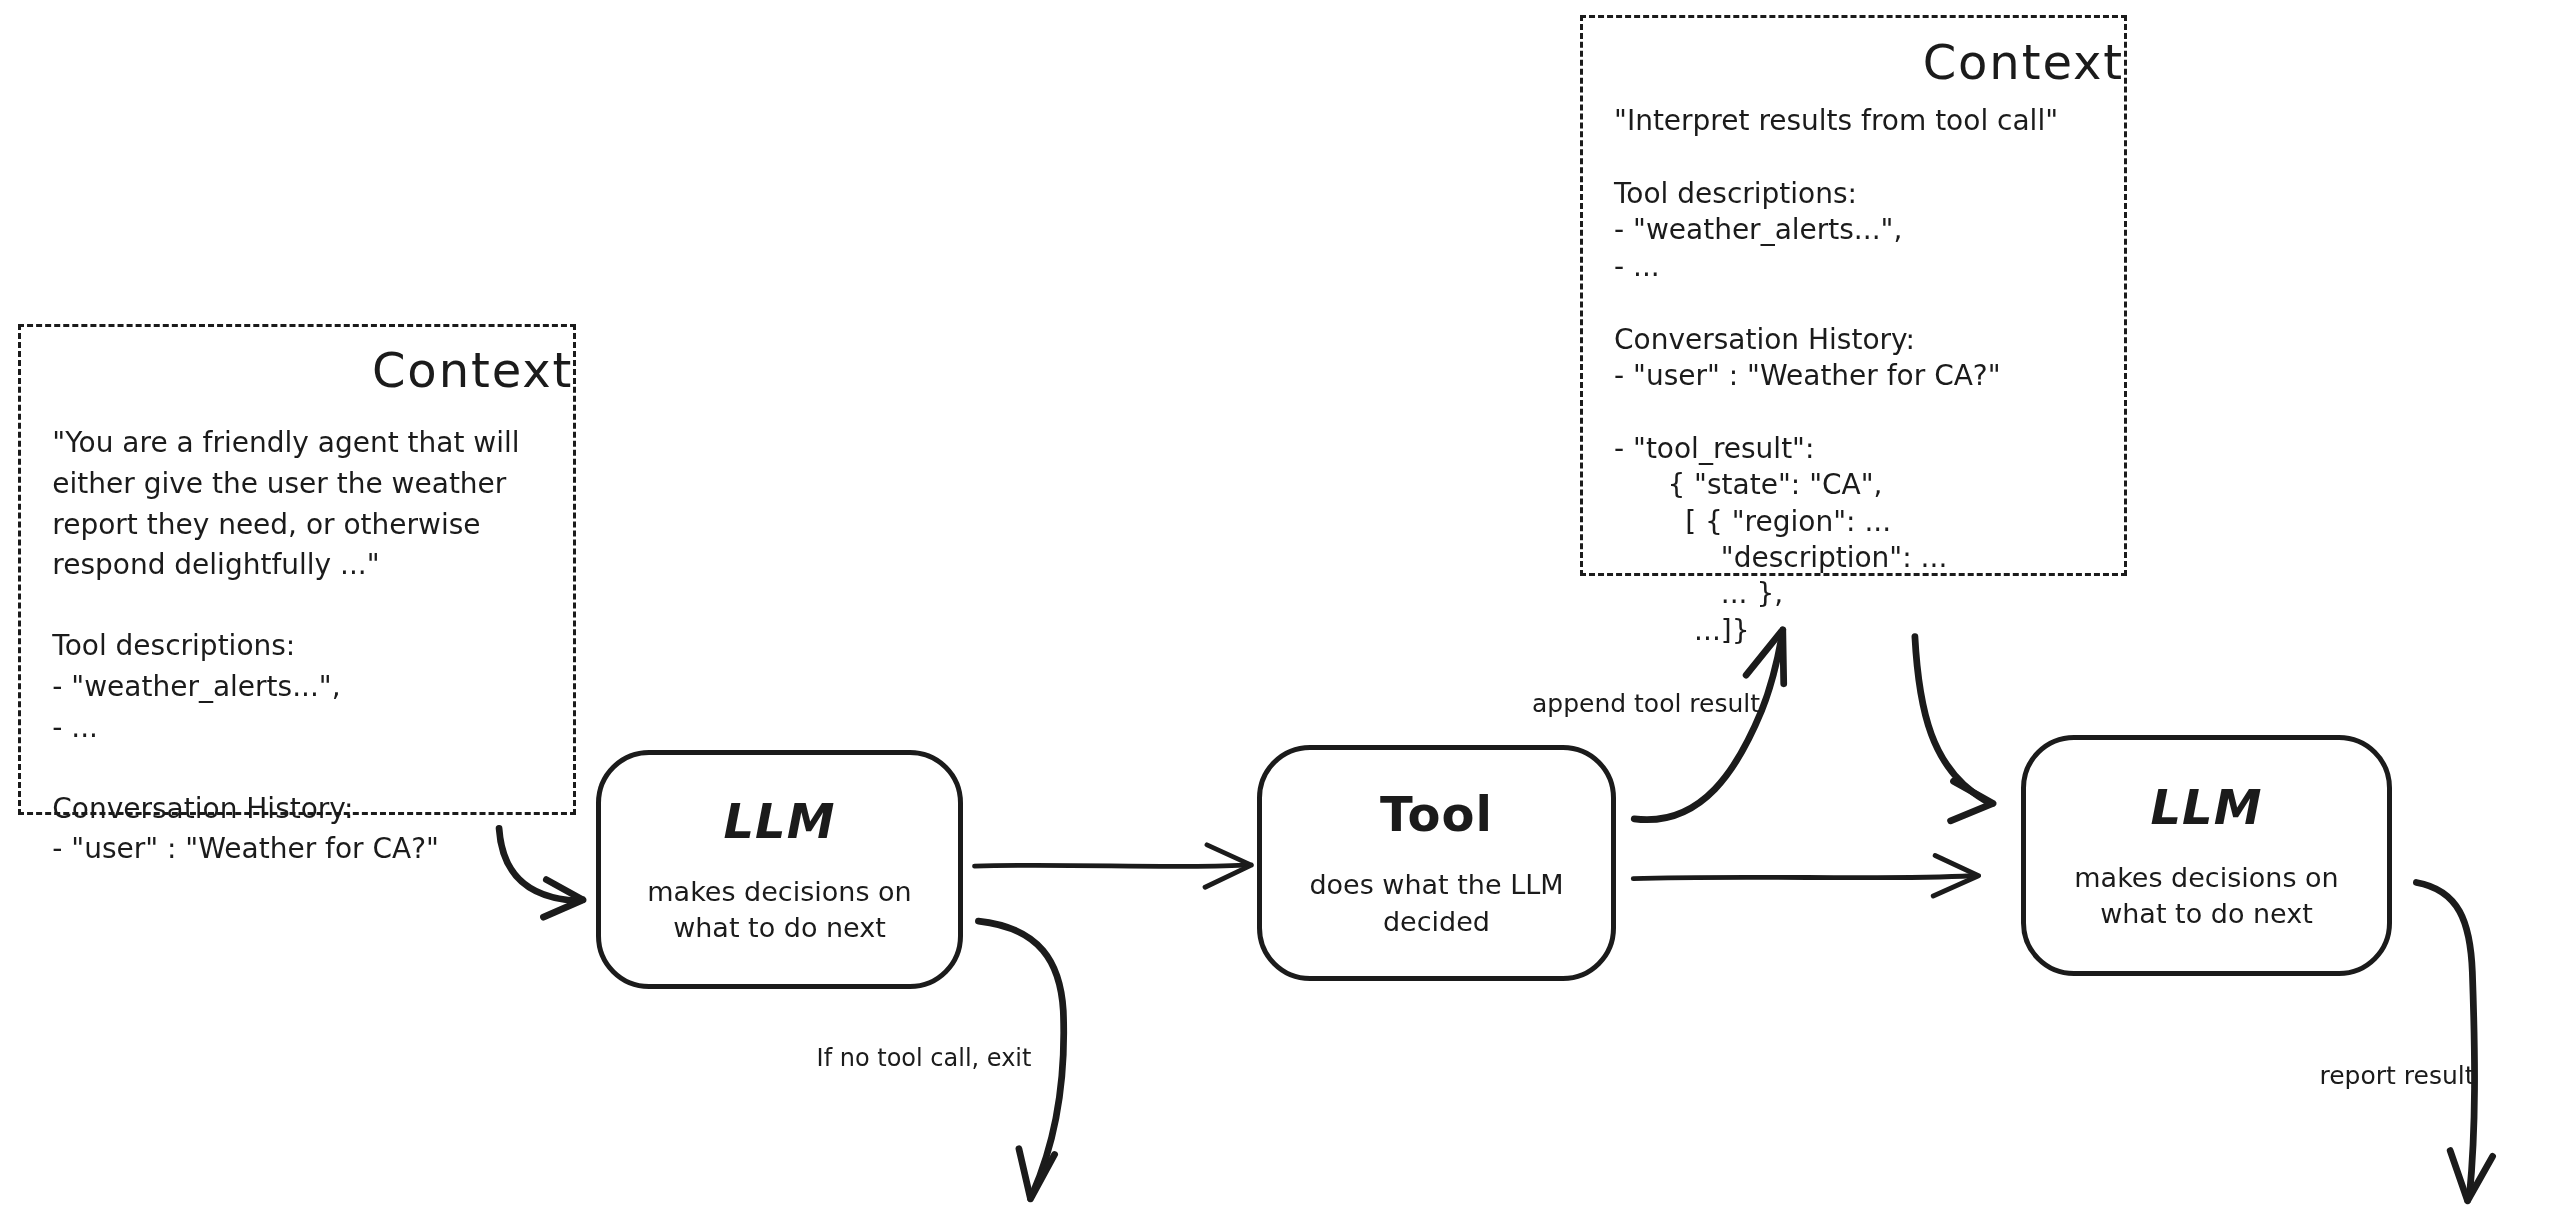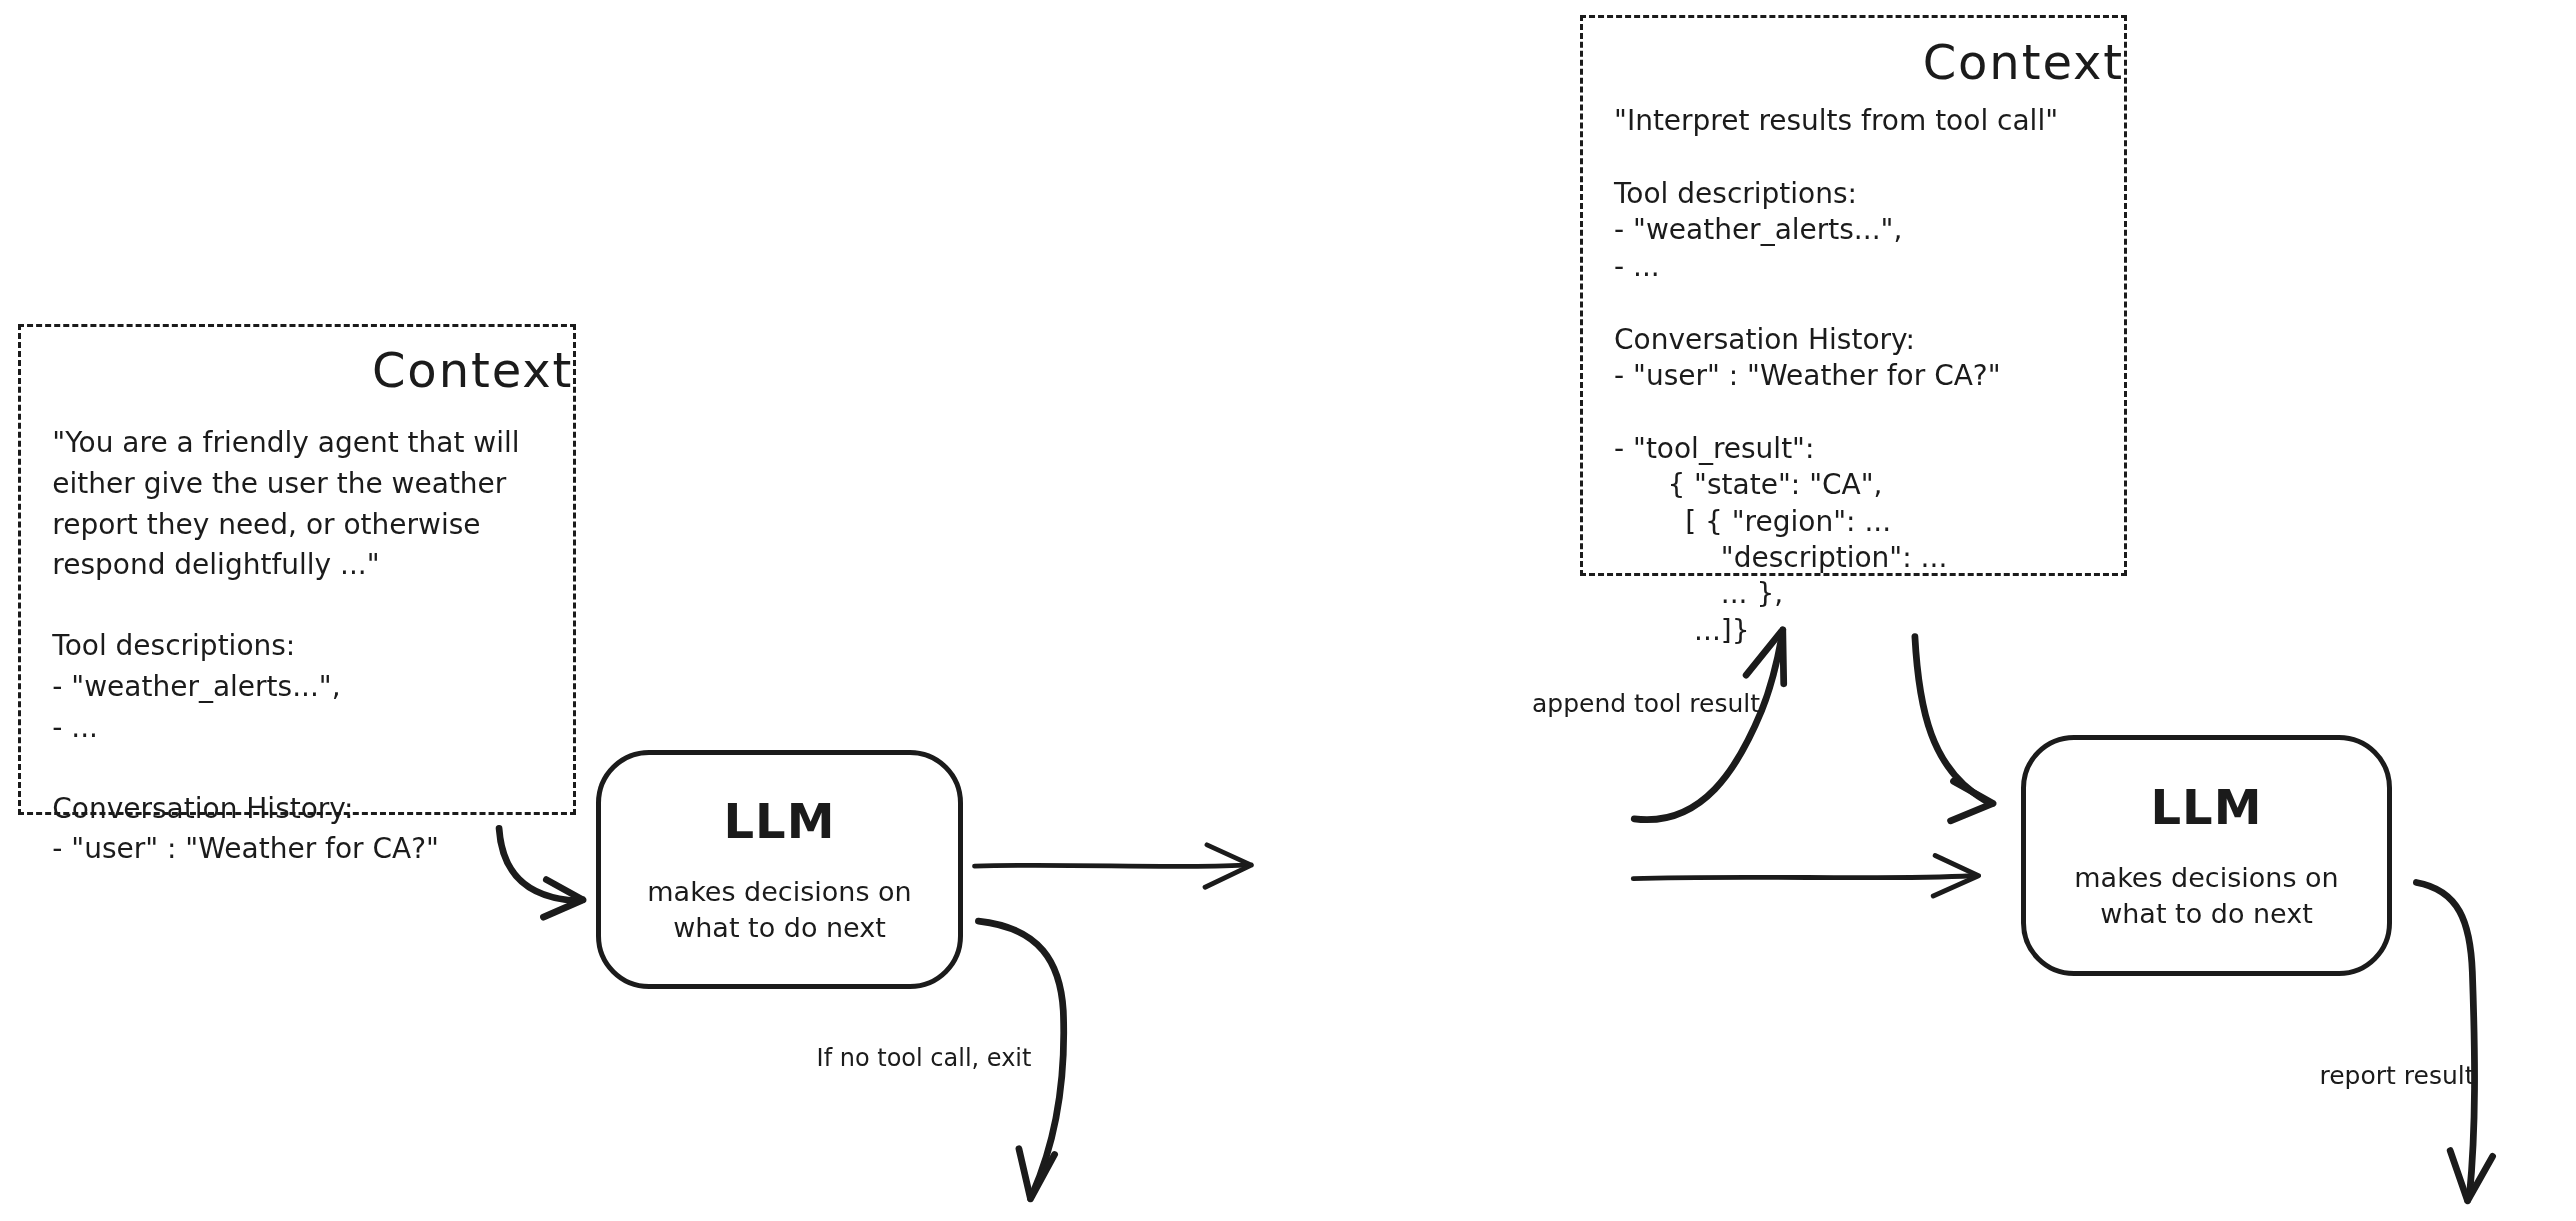--- a/index.html
+++ b/index.html
@@ -62,21 +62,21 @@
     display: flex;
     flex-direction: column;
     align-items: center;
     justify-content: center;
   }
   .node-title {
     font-size: 48px;
     font-weight: bold;
     letter-spacing: 1px;
   }
-  .llm-title { }
+  .llm-title { font-style: italic; }
   .node-sub {
     font-size: 27px;
     line-height: 1.35;
     margin-top: 25px;
     text-align: center;
   }
 
   
   .lbl {
     position: absolute;
@@ -161,20 +161,25 @@
             ... },
          ...]}</div>
   </div>
 
   <div class="node" style="left:596px; top:750px; width:367px; height:239px;">
     <div class="node-title llm-title">LLM</div>
     <div class="node-sub pre">makes decisions on
 what to do next</div>
   </div>
 
+  <div class="node" style="left:1257px; top:745px; width:359px; height:236px;">
+    <div class="node-title">Tool</div>
+    <div class="node-sub pre">does what the LLM
+decided</div>
+  </div>
 
   <div class="node" style="left:2021px; top:735px; width:371px; height:241px;">
     <div class="node-title llm-title">LLM</div>
     <div class="node-sub pre">makes decisions on
 what to do next</div>
   </div>
 
   <div class="lbl" style="left:1646px; top:689px;text-align:right;">append tool result</div>
   <div class="lbl" style="left:924px; top:1044px; font-size:24px;">If no tool call, exit</div>
   <div class="lbl" style="left:2397px; top:1061px;">report result</div>

